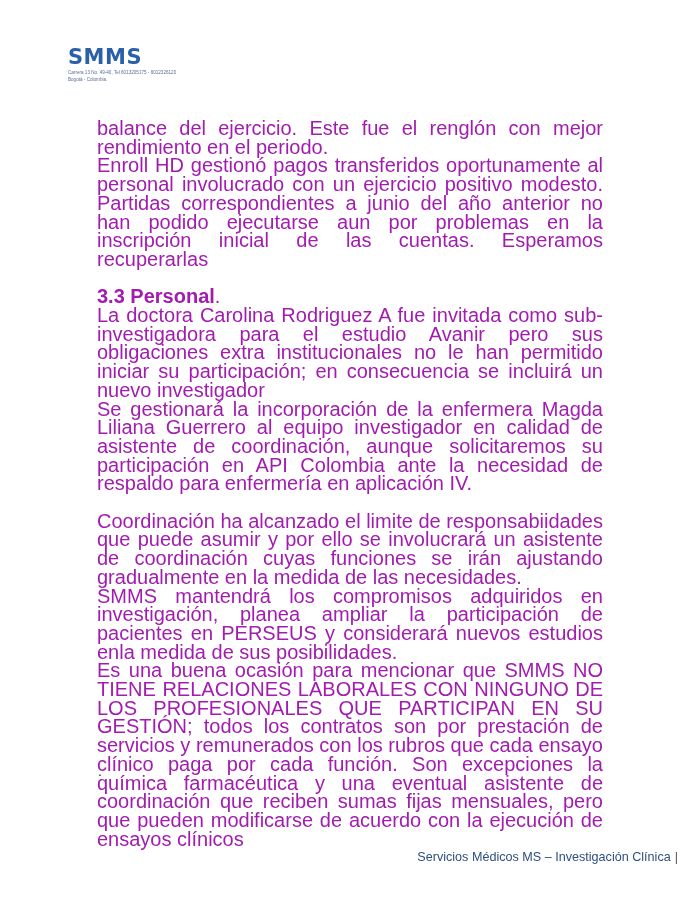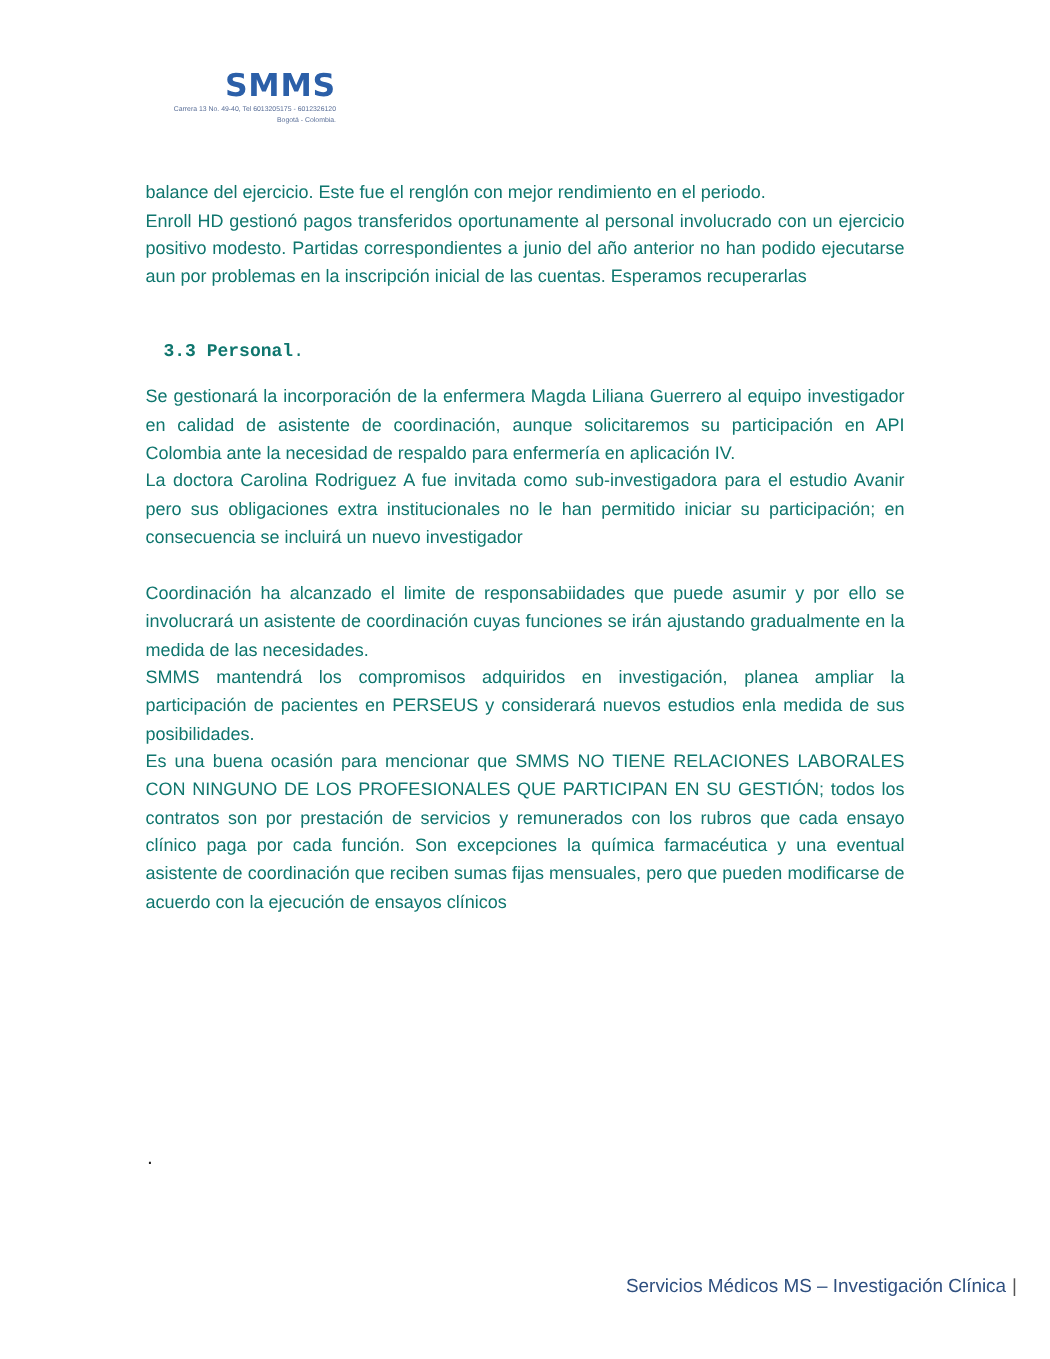--- a/index.html
+++ b/index.html
@@ -1,29 +1,29 @@
 <!DOCTYPE html>
 <html><head>
 <meta charset="utf-8">
 <style>
   html, body { margin: 0; padding: 0; background: #ffffff; }
   body { width: 700px; height: 906px; position: relative; overflow: hidden;
          font-family: "Liberation Sans", sans-serif; color: #1a1a1a; }
-  .logo { position: absolute; left: 84px; top: 46px; width: 140px; text-align: right; }
+  .logo { position: absolute; left: 68px; top: 46px; width: 140px; text-align: left; }
   .logo-title { font-family: "DejaVu Sans", sans-serif; font-weight: bold; font-size: 21px;
                 color: #2b5fa8; letter-spacing: 0.5px; line-height: 22px; }
   .logo-addr { font-size: 4.6px; color: #5a6f98; line-height: 7px; white-space: nowrap; margin-top: 1px; }
   .logo-city { font-size: 4.6px; color: #5a6f98; line-height: 7px; }
   .body-text { position: absolute; left: 97px; top: 119px; width: 506px;
-               font-family: "Liberation Sans", sans-serif; font-size: 12px; line-height: 18.7px;
-               color: #0f766e; }
+               font-family: "Liberation Sans", sans-serif; font-size: 20px; line-height: 18.7px;
+               color: #a21caf; }
   .para { text-align: justify; margin: 0; }
   .para.last { text-align: left; }
   .gap { height: 18.7px; }
-  .heading { font-weight: bold; margin: 12px; font-family: Liberation Mono, monospace; }
+  .heading { font-weight: bold; margin: 0; }
   .heading .plain { font-weight: normal; }
   .heading .num { display: inline-block; width: 41px; }
   .dot { position: absolute; left: 98px; top: 763px; font-size: 14px; color: #1c1c1c; }
   .footer { position: absolute; right: 22px; top: 850px; font-size: 12.6px; color: #2e4f7f;
             font-family: "Liberation Sans", sans-serif; white-space: nowrap; }
   .footer .bar { color: #555; margin-left: 4px; }
 </style>
 </head>
 <body>
 
@@ -33,22 +33,22 @@
   <div class="logo-city">Bogotá - Colombia.</div>
 </div>
 
 <div class="body-text">
   <p class="para">balance del ejercicio. Este fue el renglón con mejor rendimiento en el periodo.</p>
   <p class="para">Enroll HD gestionó pagos transferidos oportunamente al personal involucrado con un ejercicio positivo modesto. Partidas correspondientes a junio del año anterior no han podido ejecutarse aun por problemas en la inscripción inicial de las cuentas. Esperamos recuperarlas</p>
 
   <div class="gap"></div>
 
   <p class="heading"><span>3.3 Personal</span><span class="plain">.</span></p>
+  <p class="para">La doctora Carolina Rodriguez A fue invitada como sub-investigadora para el estudio Avanir pero sus obligaciones extra institucionales no le han permitido iniciar su participación; en consecuencia se incluirá un nuevo investigador</p>
   <p class="para">Se gestionará la incorporación de la enfermera Magda Liliana Guerrero al equipo investigador en calidad de asistente de coordinación, aunque solicitaremos su participación en API Colombia ante la necesidad de respaldo para enfermería en aplicación IV.</p>
-  <p class="para">La doctora Carolina Rodriguez A fue invitada como sub-investigadora para el estudio Avanir pero sus obligaciones extra institucionales no le han permitido iniciar su participación; en consecuencia se incluirá un nuevo investigador</p>
 
   <div class="gap"></div>
 
   <p class="para">Coordinación ha alcanzado el limite de responsabiidades que puede asumir y por ello se involucrará un asistente de coordinación cuyas funciones se irán ajustando gradualmente en la medida de las necesidades.</p>
   <p class="para">SMMS mantendrá los compromisos adquiridos en investigación, planea ampliar la participación de pacientes en PERSEUS y considerará nuevos estudios enla medida de sus posibilidades.</p>
   <p class="para last" style="text-align:justify; text-align-last:left;">Es una buena ocasión para mencionar que SMMS NO TIENE RELACIONES LABORALES CON NINGUNO DE LOS PROFESIONALES QUE PARTICIPAN EN SU GESTIÓN; todos los contratos son por prestación de servicios y remunerados con los rubros que cada ensayo clínico paga por cada función. Son excepciones la química farmacéutica y una eventual asistente de coordinación que reciben sumas fijas mensuales, pero que pueden modificarse de acuerdo con la ejecución de ensayos clínicos</p>
 </div>
 
 <div class="dot">.</div>
 

